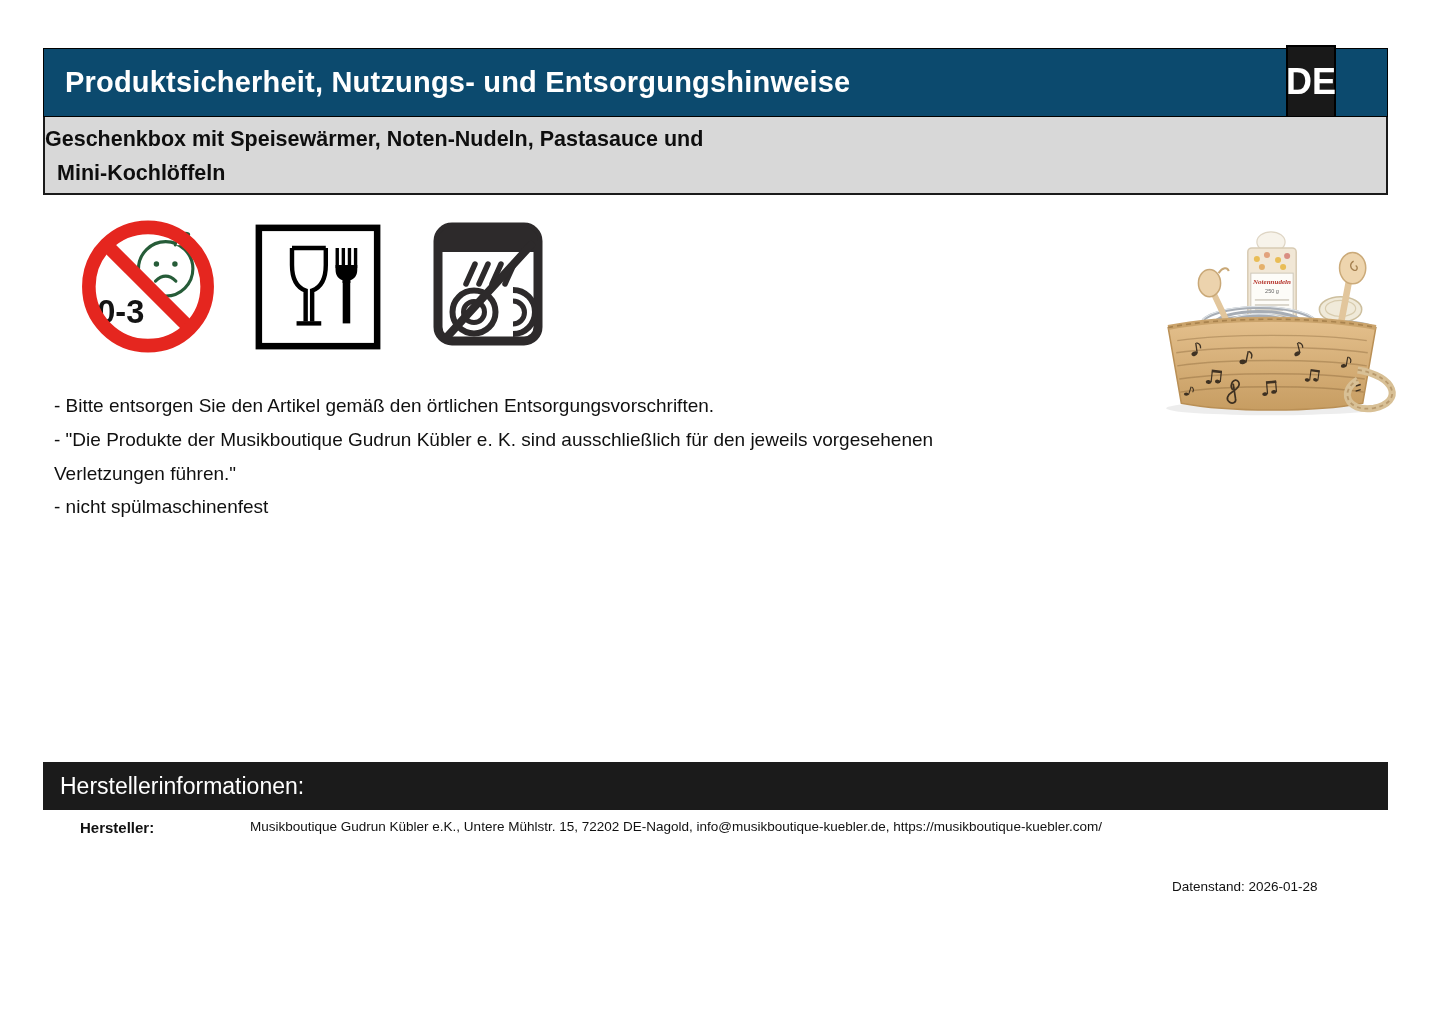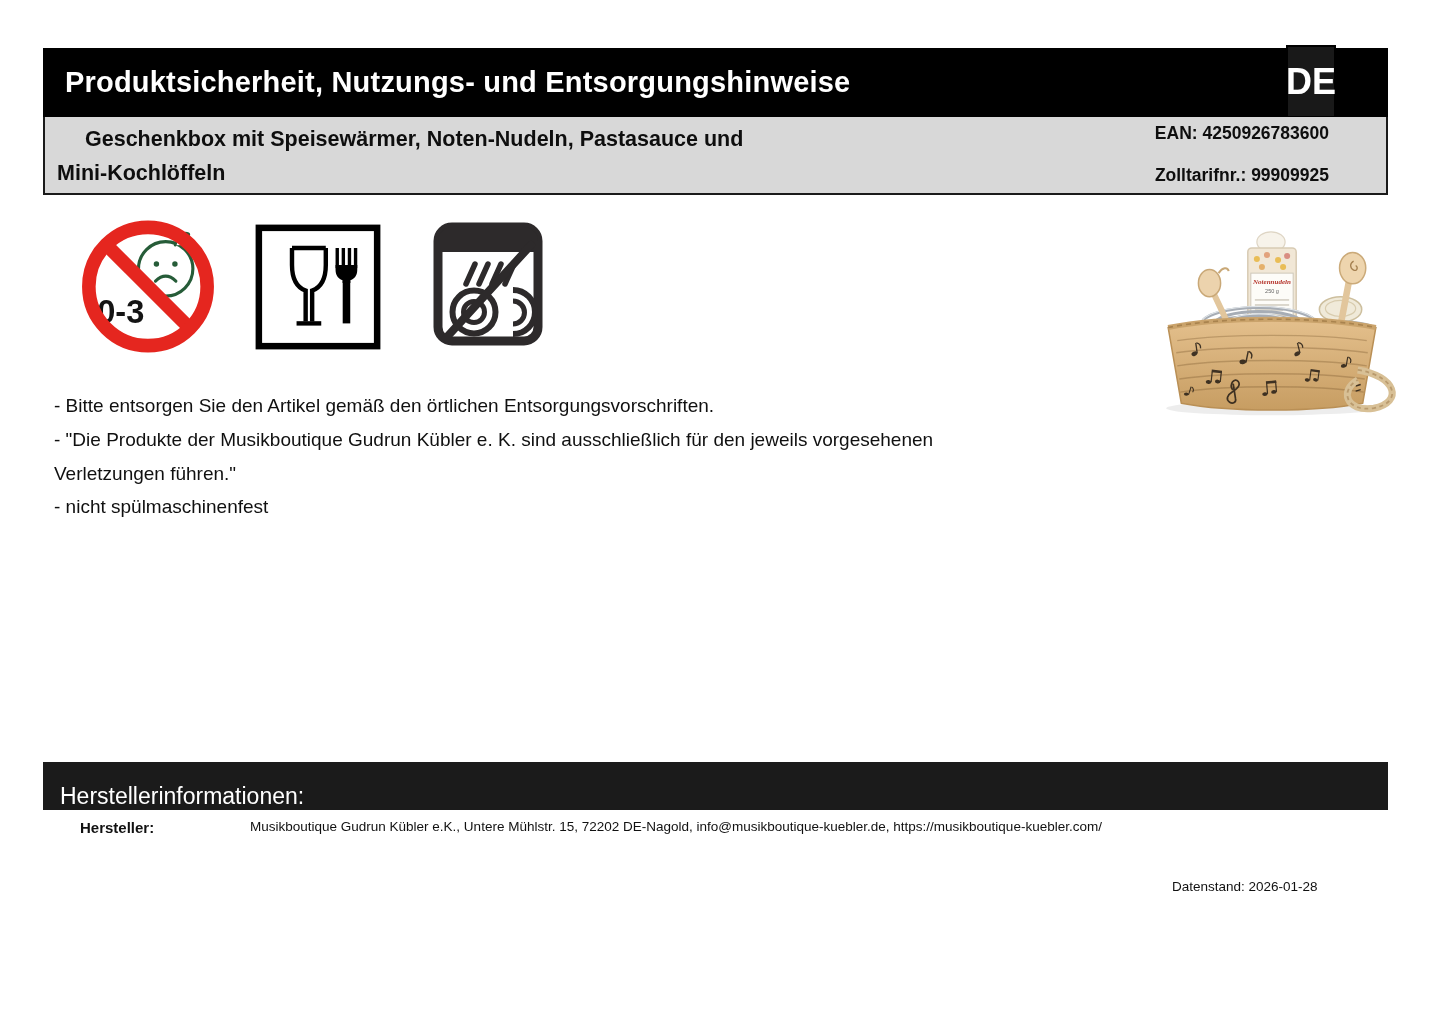--- a/index.html
+++ b/index.html
@@ -6,40 +6,40 @@
   html,body { background:#ffffff; }
   body {
     width:1445px; height:1022px; position:relative; overflow:hidden;
     font-family:"Liberation Sans", sans-serif; color:#111;
   }
   .abs { position:absolute; }
 
   
   .title-bar {
     left:43px; top:48px; width:1345px; height:69px;
-    background:#000000; border:1px solid #000;
+    background:#0c4a6e; border:1px solid #000;
     display:flex; align-items:center;
   }
   .title-bar .doc-title {
     color:#fff; font-weight:bold; font-size:29px; padding-left:21px;
     letter-spacing:0.2px; white-space:nowrap;
   }
   .de-badge {
     position:absolute; right:51px; top:-4px; width:50px; height:73px;
     background:#191919; border:2px solid #000;
     display:flex; align-items:center; justify-content:center;
     color:#fff; font-weight:bold; font-size:36px;
   }
 
   .subheader {
     left:43px; top:117px; width:1345px; height:78px;
     background:#d8d8d8; border:2px solid #1a1a1a; border-top:none;
   }
   .product-name { padding-top:5px; font-weight:bold; font-size:21.5px; line-height:34px; color:#0e0e0e; }
-  .product-name .l1 { white-space:nowrap;margin-left:40px; }
+  .product-name .l1 { white-space:nowrap; }
   .product-name .l2 { padding-left:12px; white-space:nowrap; }
   .codes {
     position:absolute; right:57px; top:6px; bottom:7px;
     display:flex; flex-direction:column; justify-content:space-between; align-items:flex-end;
     font-weight:bold; font-size:17.5px; color:#0e0e0e;
   }
 
   
   .icon-age  { left:80px;  top:218px; width:136px; height:137px; }
   .icon-food { left:253px; top:222px; width:130px; height:130px; }
@@ -50,43 +50,39 @@
   .notes {
     left:54px; top:389px; width:1010px;
     font-size:19px; line-height:33.8px; color:#101010;
   }
   .notes div { white-space:nowrap; }
 
   
   .mfr-bar {
     left:43px; top:762px; width:1345px; height:48px;
     background:#1b1b1b; color:#fff; font-size:23px; font-weight:400;
-    display:flex; align-items:flex-end; padding-left:17px;
+    display:flex; align-items:center; padding-left:17px;
   }
   .mfr-label { left:80px;  top:819px; font-size:15px; font-weight:bold; }
   .mfr-value { left:250px; top:819px; font-size:13.5px; }
 
   .data-status { left:1172px; top:879px; font-size:13.5px; }
 </style>
 </head>
 <body>
 
 <div class="abs title-bar">
   <div class="doc-title">Produktsicherheit, Nutzungs- und Entsorgungshinweise</div>
   <div class="de-badge">DE</div>
 </div>
 
 <div class="abs subheader">
   <div class="product-name">
     <div class="l1">Geschenkbox mit Speisewärmer, Noten-Nudeln, Pastasauce und</div>
     <div class="l2">Mini-Kochlöffeln</div>
-  </div>
-  <div class="codes">
-    <div>EAN: 4250926783600</div>
-    <div>Zolltarifnr.: 99909925</div>
   </div>
 </div>
 
 <svg class="abs icon-age" viewBox="0 0 100 100">
 
   <g>
     <circle cx="63" cy="37" r="20" fill="#ffffff" stroke="#265c38" stroke-width="2.3"></circle>
     <path d="M70,19.6 C71,13 76,9.6 79.6,11.2 C80.6,11.7 79.4,13 78.1,14.4 C76.4,16.2 76.1,17.6 76.6,19.4" fill="#ffffff" stroke="#265c38" stroke-width="2.1" stroke-linecap="round"></path>
     <circle cx="56.2" cy="33.4" r="2" fill="#265c38"></circle>
     <circle cx="69.8" cy="33.4" r="2" fill="#265c38"></circle>

